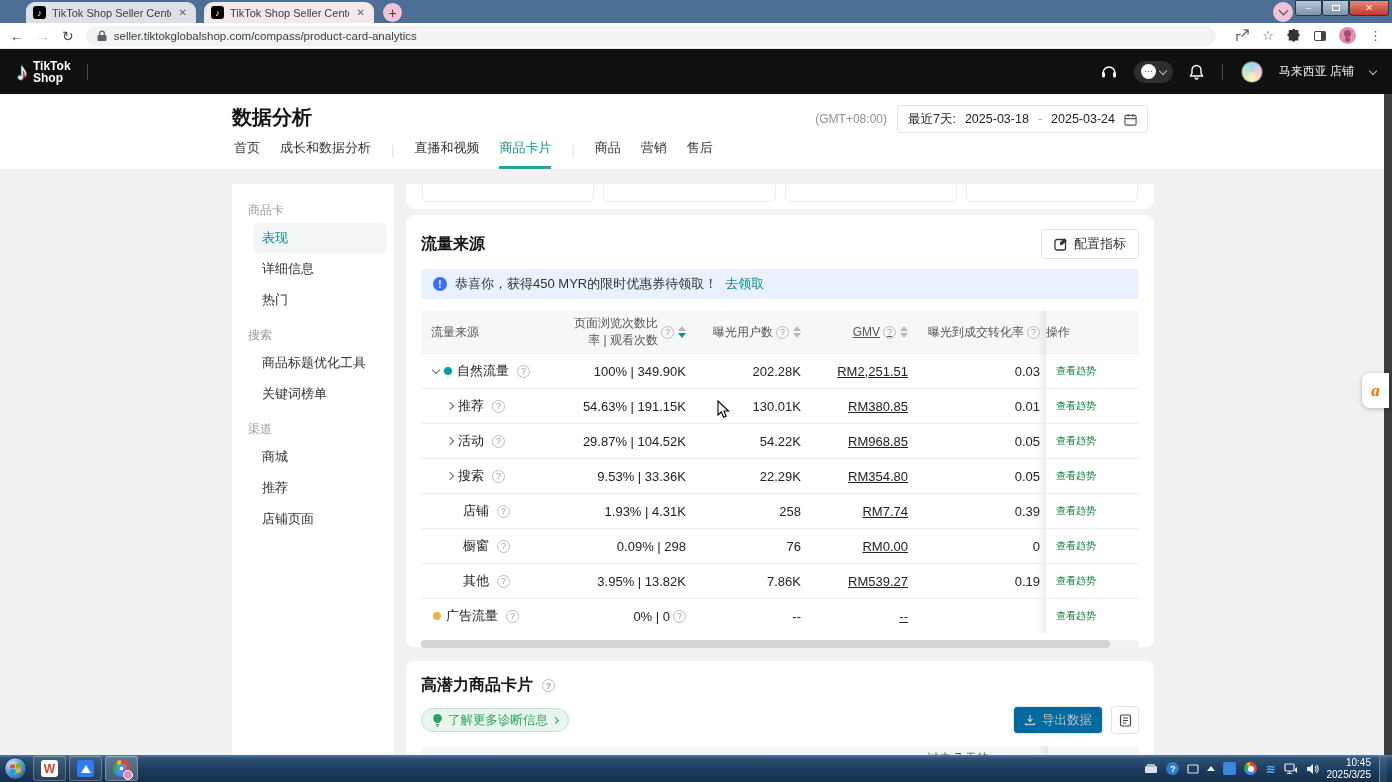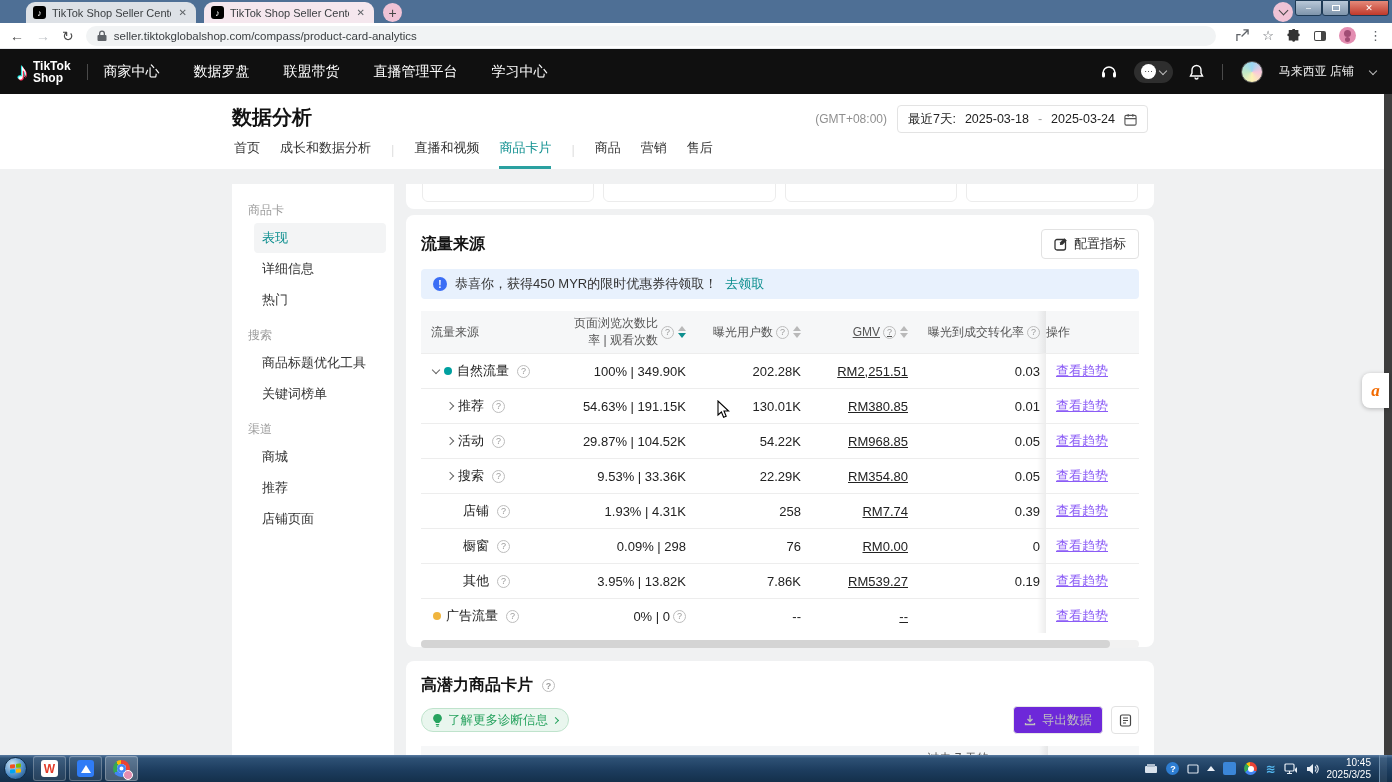--- a/index.html
+++ b/index.html
@@ -98,30 +98,30 @@
   .dot.teal{background:#00a0a0;} .dot.yellow{background:#f0b53e;}
   .qmark{width:13px;height:13px;border:1px solid #bdbdbd;border-radius:50%;color:#9a9a9a;font-size:9px;display:inline-flex;align-items:center;justify-content:center;flex-shrink:0;margin-left:3px;}
   .qmark::before{content:"?";}
   .sort{display:inline-flex;flex-direction:column;gap:2px;margin-left:4px;}
   .sort i{display:block;width:0;height:0;border-left:4px solid transparent;border-right:4px solid transparent;}
   .sort .up{border-bottom:5px solid #b9b9b9;}
   .sort .dn{border-top:5px solid #b9b9b9;}
   .sort .dn.on{border-top-color:#0e8f8f;}
   .opscell{position:relative;padding-left:10px;background:inherit;}
   .opscell::before{content:"";position:absolute;left:-9px;top:0;bottom:0;width:9px;background:linear-gradient(to right,rgba(0,0,0,0),rgba(0,0,0,.07));}
-  .oplink{color:#8b5cf6;font-size:13px;cursor:pointer;text-decoration:underline;}
+  .oplink{color:#15803d;font-size:10px;cursor:pointer;}
   .hscroll{margin-top:7px;height:8px;background:#f2f2f2;border-radius:4px;position:relative;}
   .hthumb{position:absolute;left:0;top:0;height:8px;width:96%;background:#d4d4d4;border-radius:4px;}
 
   .potential{position:absolute;top:477px;left:0;width:748px;height:109px;border-radius:8px 8px 0 0;overflow:hidden;}
   .prow2{margin-top:10px;display:flex;align-items:center;justify-content:space-between;}
   .greenpill{height:24px;background:#e9f6ee;border:1px solid #bfe3cc;border-radius:12px;display:flex;align-items:center;gap:5px;padding:0 10px;font-size:12.5px;color:#27a35f;cursor:pointer;}
   .gchev{width:5px;height:5px;border-right:1.4px solid #27a35f;border-bottom:1.4px solid #27a35f;transform:rotate(-45deg);}
   .pbtns{display:flex;align-items:center;gap:8px;}
-  .exportbtn{height:28px;border:1px solid #e8e8e8;border-radius:4px;background:#6d28d9;display:flex;align-items:center;gap:6px;padding:0 10px;font-size:12.5px;color:#bfbfbf;}
+  .exportbtn{height:28px;border:1px solid #e8e8e8;border-radius:4px;background:#0369a1;display:flex;align-items:center;gap:6px;padding:0 10px;font-size:12.5px;color:#bfbfbf;}
   .sqbtn{width:28px;height:28px;border:1px solid #e2e2e2;border-radius:4px;background:#fff;display:flex;align-items:center;justify-content:center;cursor:pointer;}
   .pgrid{display:grid;grid-template-columns:150px 230px 112px 120px 15px 91px;margin-top:12px;}
   .pth{background:#f6f7f8;font-size:12px;color:#555;min-height:40px;}
   .pth>div{display:flex;align-items:center;padding:4px 2px 4px 10px;}
   .cellc{justify-content:center;text-align:center;padding-left:0!important;}
 
   
   .rstrip{position:absolute;right:0;top:94px;width:8px;height:661px;background:#3d3d3d;}
   .floatw{position:absolute;right:3px;top:373px;width:27px;height:35px;background:#fff;border-radius:8px 0 0 8px;box-shadow:0 1px 4px rgba(0,0,0,.25);display:flex;align-items:center;justify-content:center;z-index:5;}
   .ali{font-size:17px;font-weight:bold;font-style:italic;color:#f26a00;font-family:"Liberation Serif",serif;}
@@ -207,27 +207,20 @@
 
   <div class="appnav">
     <div class="logo">
       <span class="note">♪</span>
       <div class="brand">
         <div>TikTok</div>
         <div>Shop</div>
       </div>
     </div>
     <div class="vdiv"></div>
-    <div class="menu">
-      <span class="mi">商家中心</span>
-      <span class="mi">数据罗盘</span>
-      <span class="mi">联盟带货</span>
-      <span class="mi">直播管理平台</span>
-      <span class="mi">学习中心</span>
-    </div>
     <div class="nav-right">
       <svg width="18" height="16" viewBox="0 0 18 16">
           <path d="M3 9a6 6 0 0112 0" stroke="#fff" stroke-width="1.5" fill="none"></path>
           <rect x="2" y="8" width="3" height="5.5" rx="1.5" fill="#fff"></rect>
           <rect x="13" y="8" width="3" height="5.5" rx="1.5" fill="#fff"></rect>
         </svg>
       <div class="msgpill">
         <span class="msgdot">⋯</span>
         <span class="cvw"></span>
       </div>

